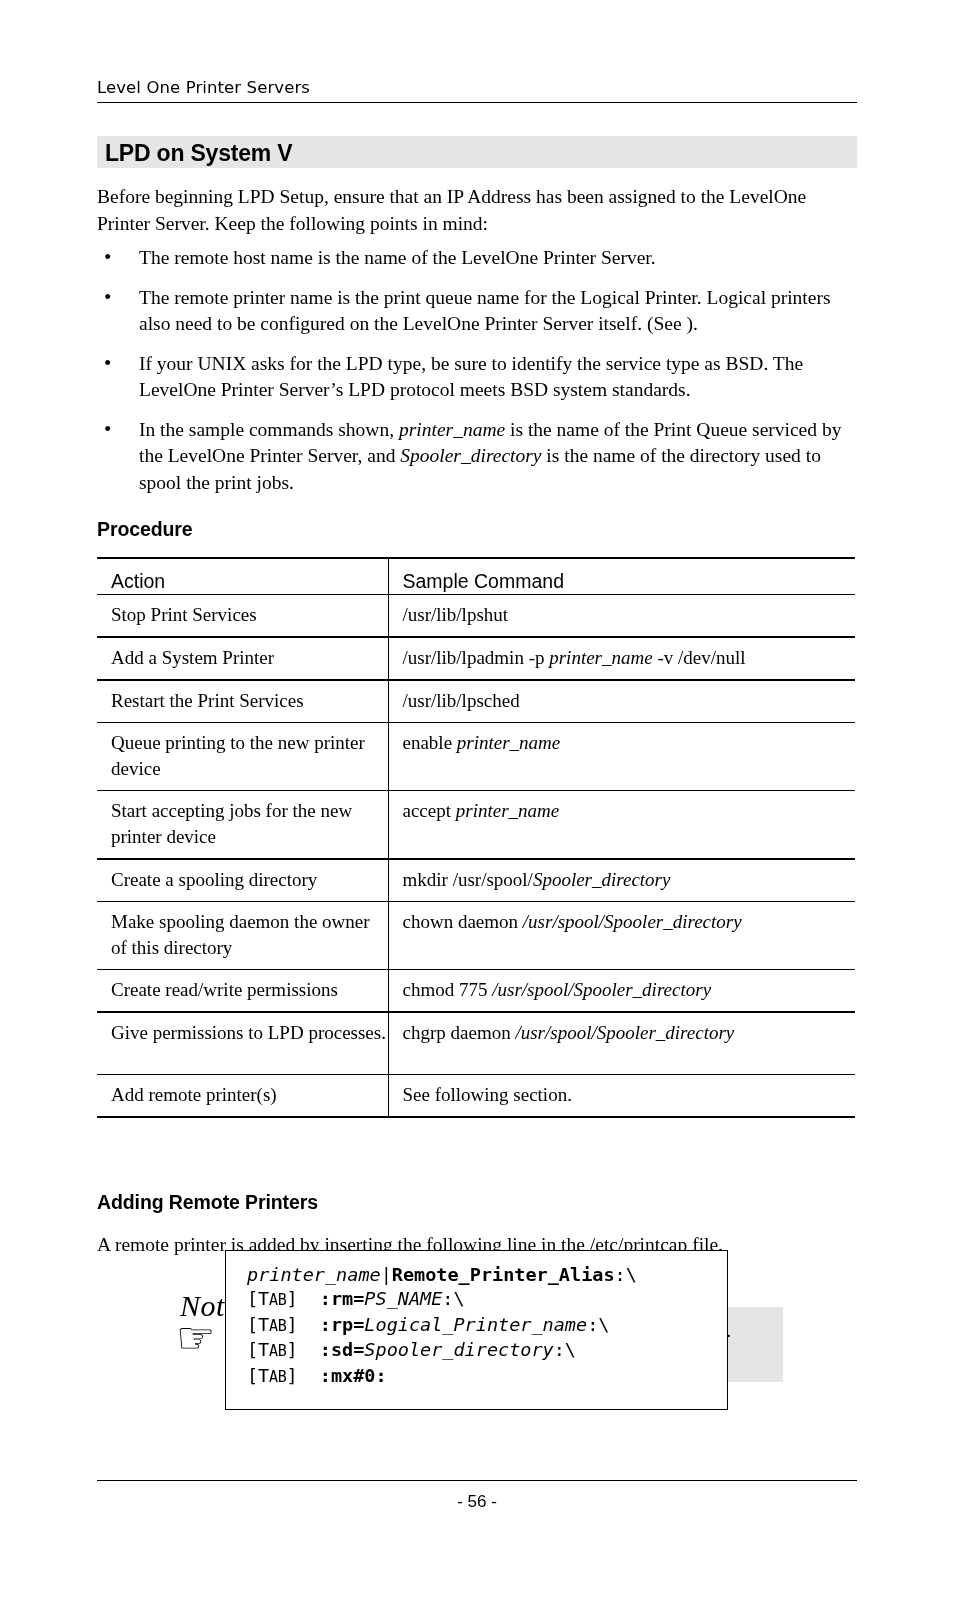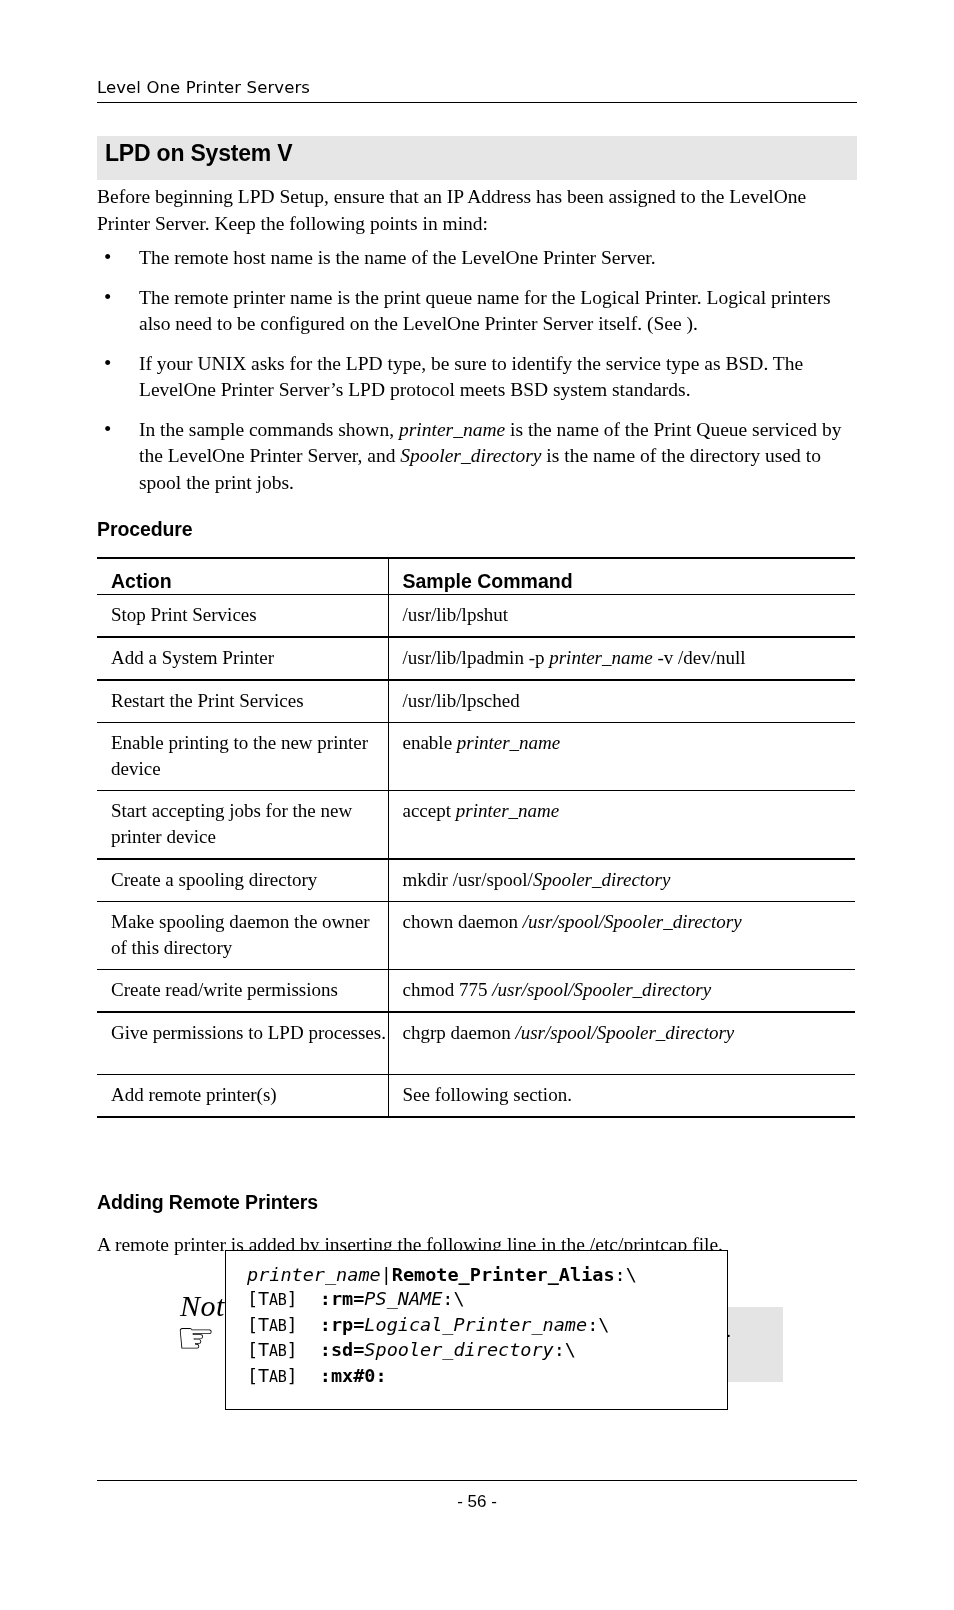--- a/index.html
+++ b/index.html
@@ -41,21 +41,21 @@
     height: 0;
     border-top: 1.6px solid #000;
   }
 
   
   .titlebar {
     position: absolute;
     left: 97px;
     top: 120px;
     width: 760px;
-    height: 44px;
+    height: 32px;
     background: #e6e6e6;
   }
   .titlebar-text {
     position: absolute;
     left: 8px;
     top: 3px;
     font-family: "Liberation Sans", "DejaVu Sans", sans-serif;
     font-weight: bold;
     font-size: 23px;
     line-height: 28px;
@@ -117,21 +117,21 @@
   table.proc col.c2 { width: 467px; }
   table.proc th, table.proc td {
     text-align: left;
     vertical-align: top;
     padding: 7px 0 8px 14px;
     font-size: 19px;
     line-height: 26px;
   }
   table.proc thead th {
     font-family: "Liberation Sans", "DejaVu Sans", sans-serif;
-    font-weight: bold;
+    font-weight: normal;
     font-size: 19.5px;
     padding-top: 9px;
     padding-bottom: 0;
     border-top: 2.4px solid #000;
     border-bottom: 1.6px solid #000;
     margin-top: 48px;
   }
   table.proc thead th.first,
   table.proc tbody td.first {
     border-right: 1.6px solid #000;
@@ -288,21 +288,21 @@
         </tr>
         <tr class="thickline">
           <td class="first">Add a System Printer</td>
           <td><span>/usr/lib/lpadmin -p </span><i class="ital">printer_name</i><span> -v /dev/null</span></td>
         </tr>
         <tr>
           <td class="first">Restart the Print Services</td>
           <td><span>/usr/lib/lpsched</span><i class="ital"></i><span></span></td>
         </tr>
         <tr>
-          <td class="first tall">Enable printing to the new printer device</td>
+          <td class="first tall">Queue printing to the new printer device</td>
           <td class="tall"><span>enable </span><i class="ital">printer_name</i><span></span></td>
         </tr>
         <tr class="thickline">
           <td class="first tall">Start accepting jobs for the new printer device</td>
           <td class="tall"><span>accept </span><i class="ital">printer_name</i><span></span></td>
         </tr>
         <tr>
           <td class="first">Create a spooling directory</td>
           <td><span>mkdir /usr/spool/</span><i class="ital">Spooler_directory</i><span></span></td>
         </tr>

